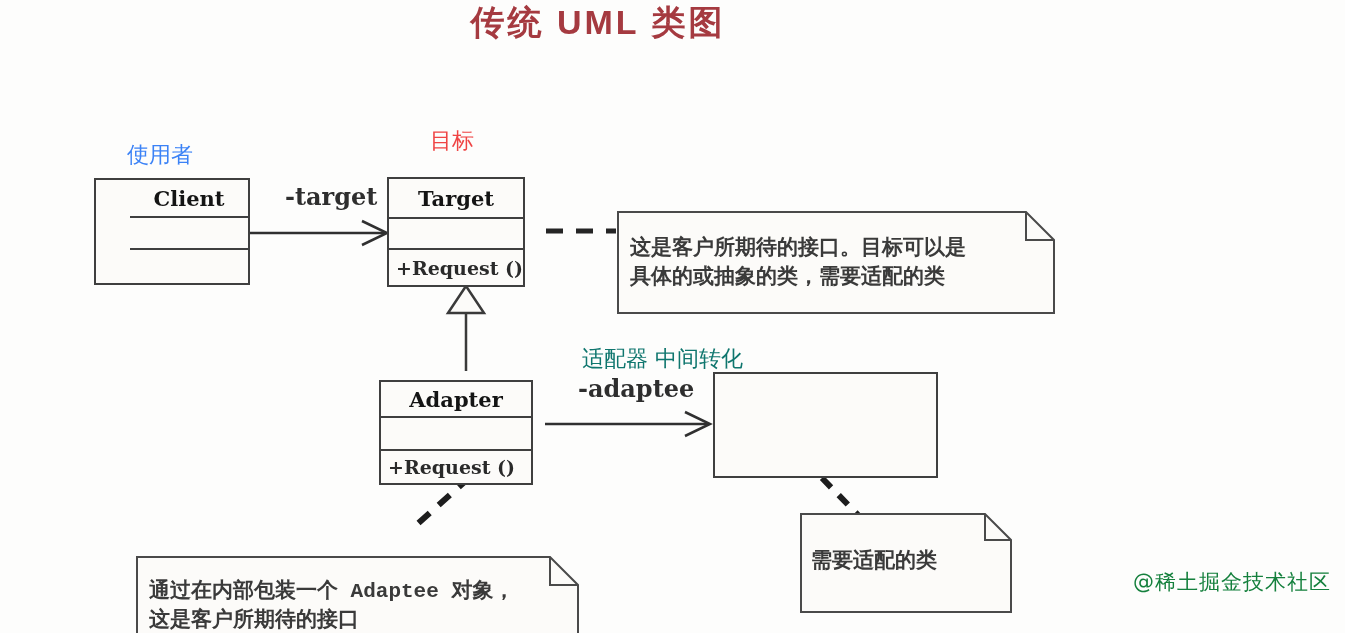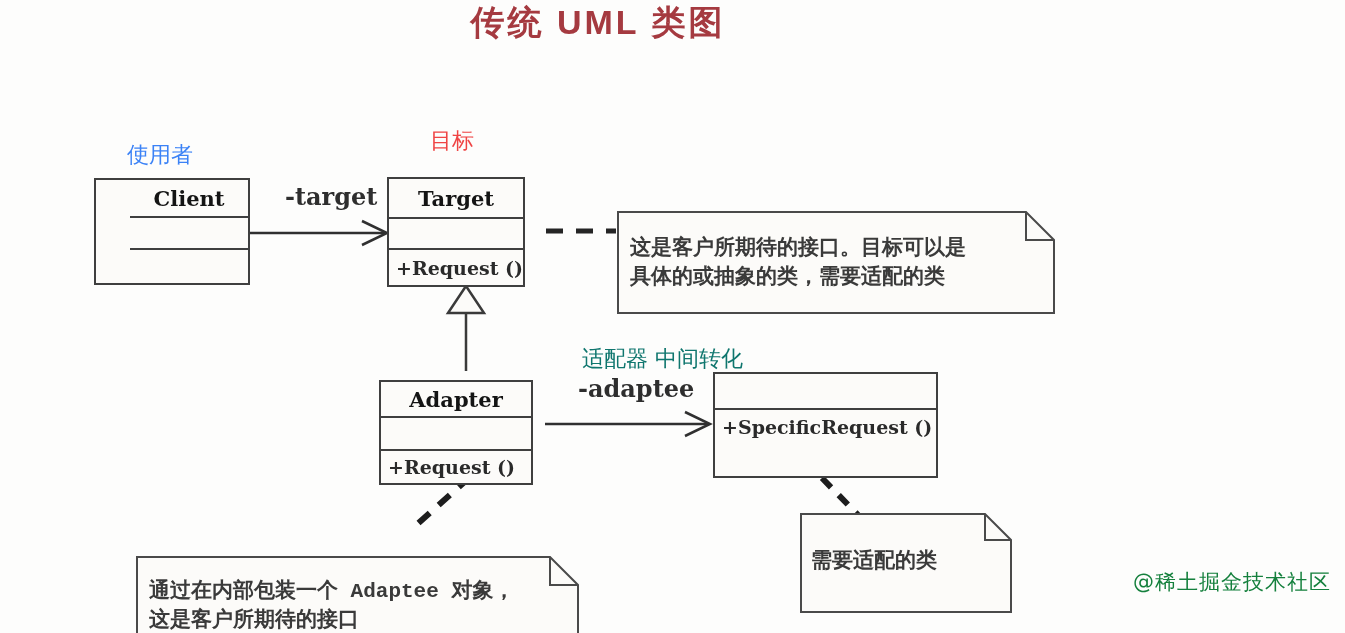--- a/index.html
+++ b/index.html
@@ -116,21 +116,20 @@
   </div>
 
   <div class="uml-class" style="left:379px;top:372px;width:154px;height:105px;grid-template-rows:34px 33px 1fr;margin-top:8px;">
     <div class="uml-row uml-title">Adapter</div>
     <div class="uml-row"></div>
     <div class="uml-row uml-ops">+Request ()</div>
   </div>
 
   <div class="uml-class" style="left:713px;top:372px;width:225px;height:106px;grid-template-rows:34px 35px 1fr;">
     <div class="uml-row"></div>
-    <div class="uml-row uml-ops">+SpecificRequest ()</div>
   </div>
 
   <div class="note" style="left:617px;top:165px;width:438px;height:103px;margin-top:46px;">
     <svg width="438" height="103">
       <polygon points="1,1 409,1 437,29 437,102 1,102" fill="#fcfbf9" stroke="#4a4a4a" stroke-width="2"></polygon>
       <polyline points="409,1 409,29 437,29" fill="none" stroke="#4a4a4a" stroke-width="2"></polyline>
     </svg>
     <div class="note-text" style="left:13px;top:22px;">
       <div>这是客户所期待的接口。目标可以是</div>
       <div>具体的或抽象的类，需要适配的类</div>

